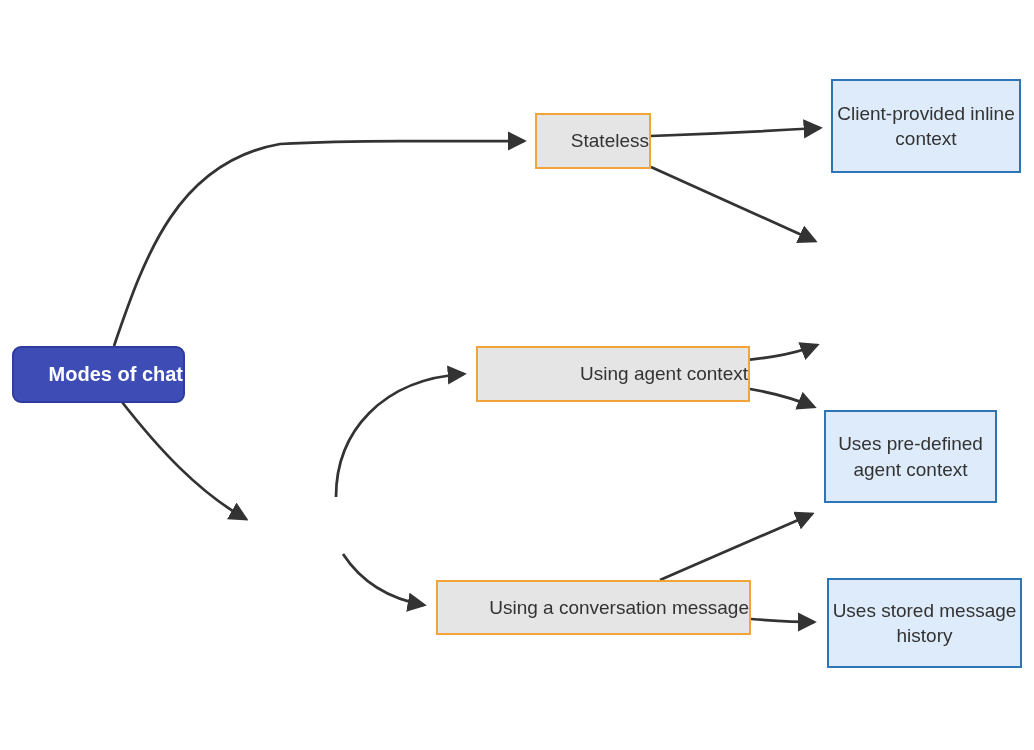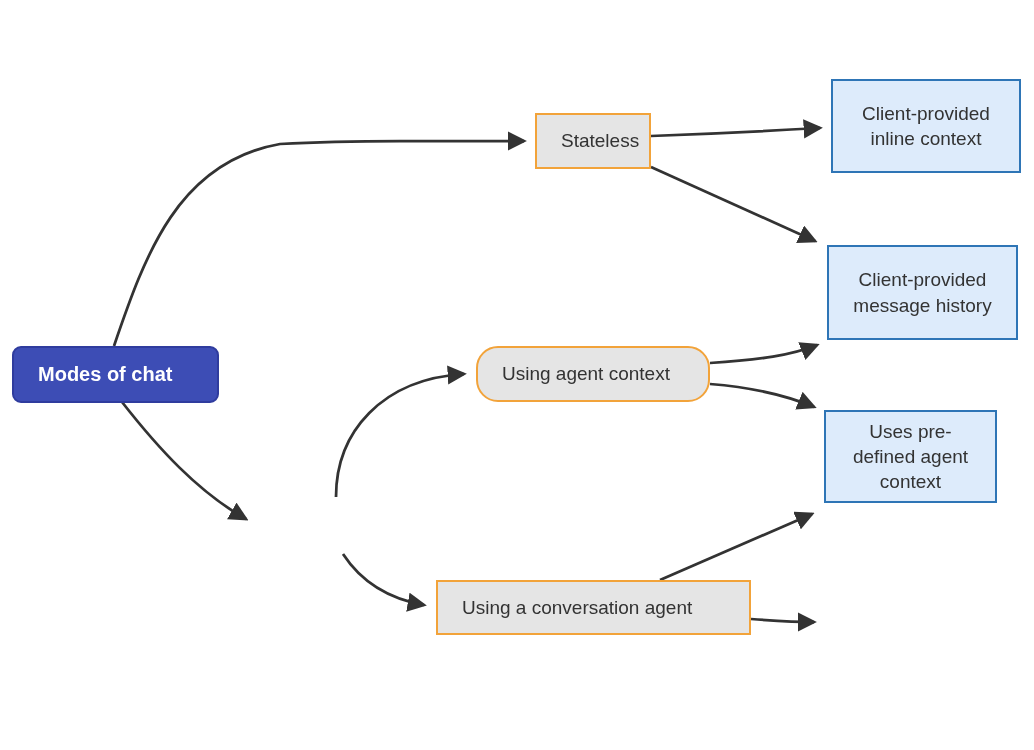--- a/index.html
+++ b/index.html
@@ -24,27 +24,27 @@
   }
   .edge {
     fill: none;
     stroke: #333333;
     stroke-width: 2.75px;
   }
   .node {
     position: absolute;
     display: flex;
     align-items: center;
-    justify-content: flex-start;
+    justify-content: flex-end;
     text-align: center;
     box-sizing: border-box;
     color: #333333;
     font-size: 19px;
     line-height: 1.32;
-    padding: 4px 24px;
+    padding: 4px 0;
   }
   .node-root {
     background: #3d4db5;
     border: 2px solid #2f3c9e;
     border-radius: 9px;
     color: #ffffff;
     font-weight: bold;
     font-size: 20px;
   }
   .node-branch {
@@ -72,43 +72,43 @@
     <path class="edge" d="M 651,136 C 705,134 768,131 820,128" marker-end="url(#arrow)"></path>
     <path class="edge" d="M 651,167 L 815,241" marker-end="url(#arrow)"></path>
     <path class="edge" d="M 336,497 C 336,432 382,379 464,374" marker-end="url(#arrow)"></path>
     <path class="edge" d="M 343,554 C 362,583 390,599 424,605" marker-end="url(#arrow)"></path>
     <path class="edge" d="M 710,363 C 760,360 792,355 817,345" marker-end="url(#arrow)"></path>
     <path class="edge" d="M 710,384 C 760,388 790,397 814,407" marker-end="url(#arrow)"></path>
     <path class="edge" d="M 660,580 L 812,514" marker-end="url(#arrow)"></path>
     <path class="edge" d="M 751,619 C 778,621 796,622 814,622" marker-end="url(#arrow)"></path>
   </svg>
 
-  <div class="node node-root" style="left:12px; top:346px; width:207px; height:57px;">
+  <div class="node node-root" style="left:12px; top:346px; width:173px; height:57px;">
     <span>Modes of chat</span>
   </div>
 
   <div class="node node-branch" style="left:535px; top:113px; width:116px; height:56px;">
     <span>Stateless</span>
   </div>
 
 
-  <div class="node node-branch" style="left:476px; top:346px; width:234px; height:56px;border-radius:22px;">
+  <div class="node node-branch" style="left:476px; top:346px; width:274px; height:56px;">
     <span>Using agent context</span>
   </div>
 
   <div class="node node-branch" style="left:436px; top:580px; width:315px; height:55px;">
-    <span>Using a conversation agent</span>
+    <span>Using a conversation message</span>
   </div>
 
   <div class="node node-leaf" style="left:831px; top:79px; width:190px; height:94px;">
     <span>Client-provided inline context</span>
   </div>
 
-  <div class="node node-leaf" style="left:827px; top:245px; width:191px; height:95px;">
-    <span>Client-provided message history</span>
-  </div>
 
   <div class="node node-leaf" style="left:824px; top:410px; width:173px; height:93px;">
     <span>Uses pre-defined agent context</span>
   </div>
 
+  <div class="node node-leaf" style="left:827px; top:578px; width:195px; height:90px;">
+    <span>Uses stored message history</span>
+  </div>
 
 </div>
 
 </body></html>

